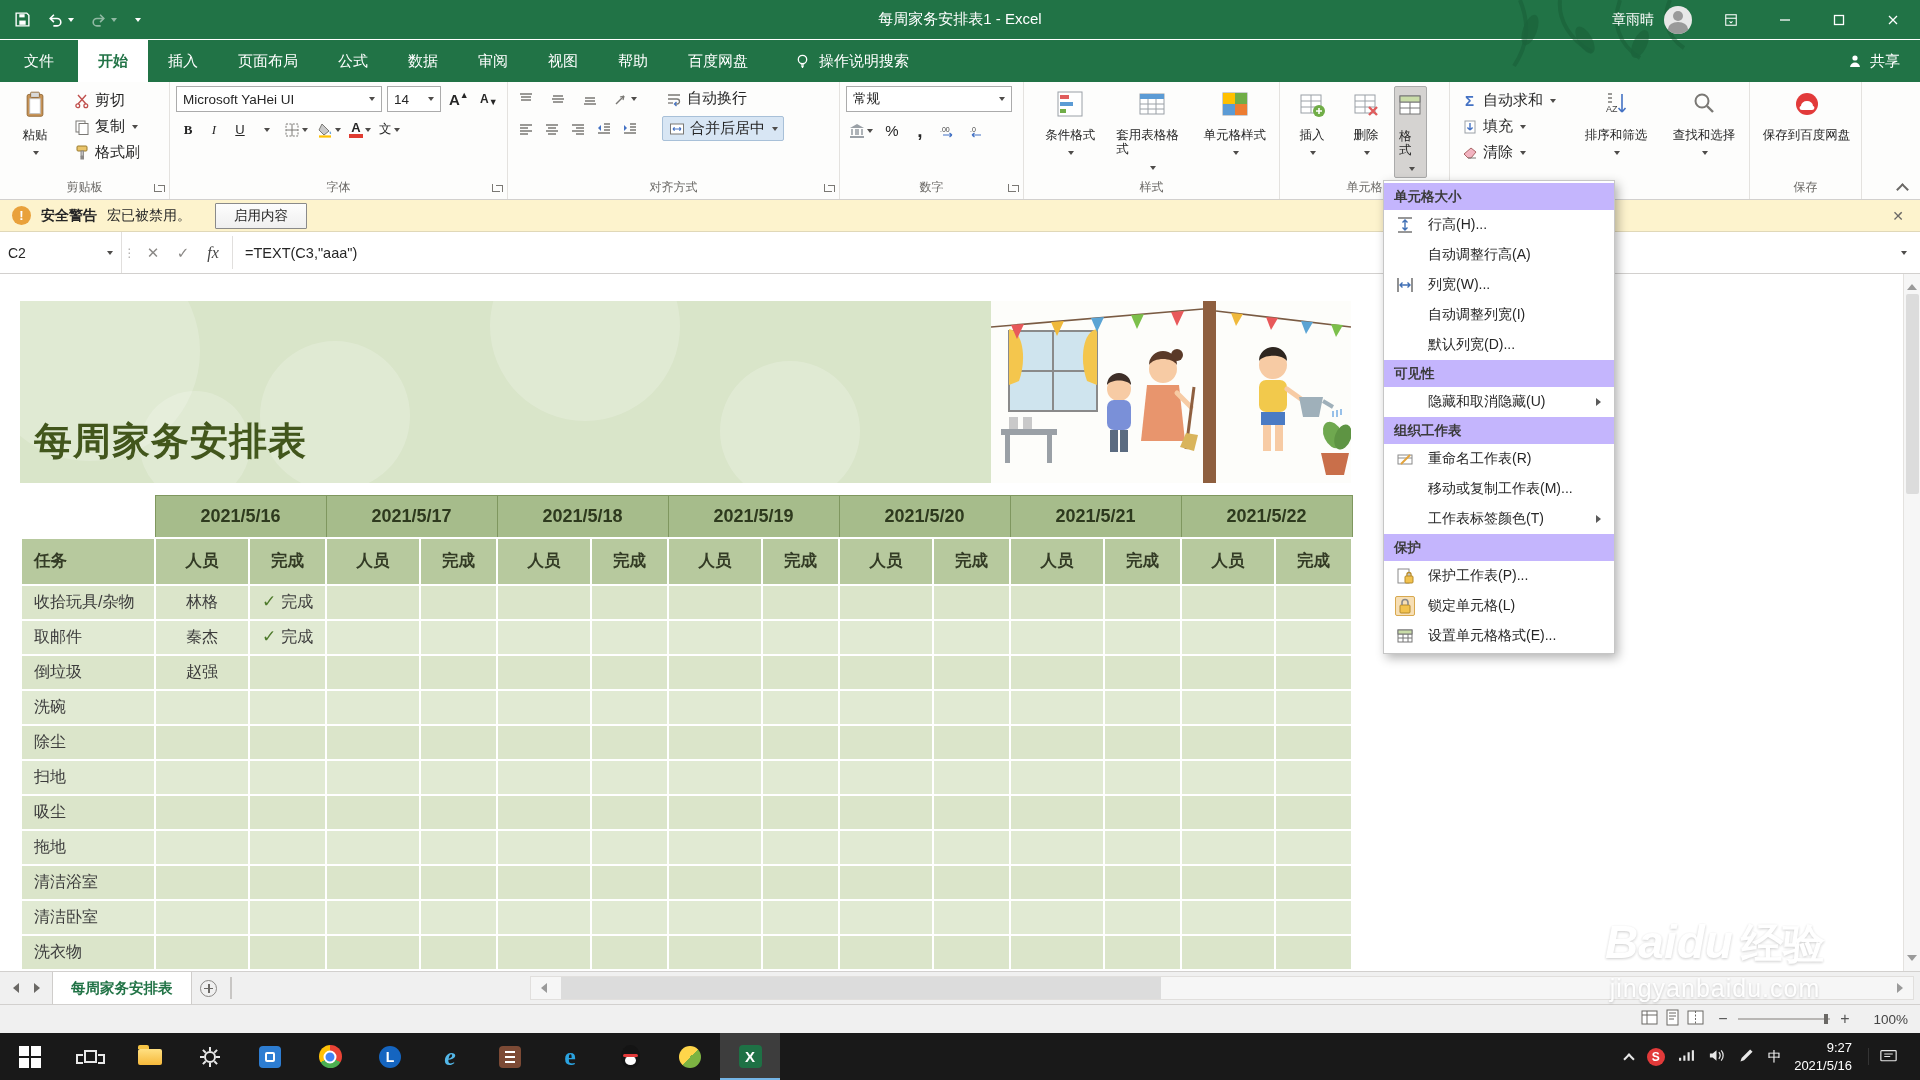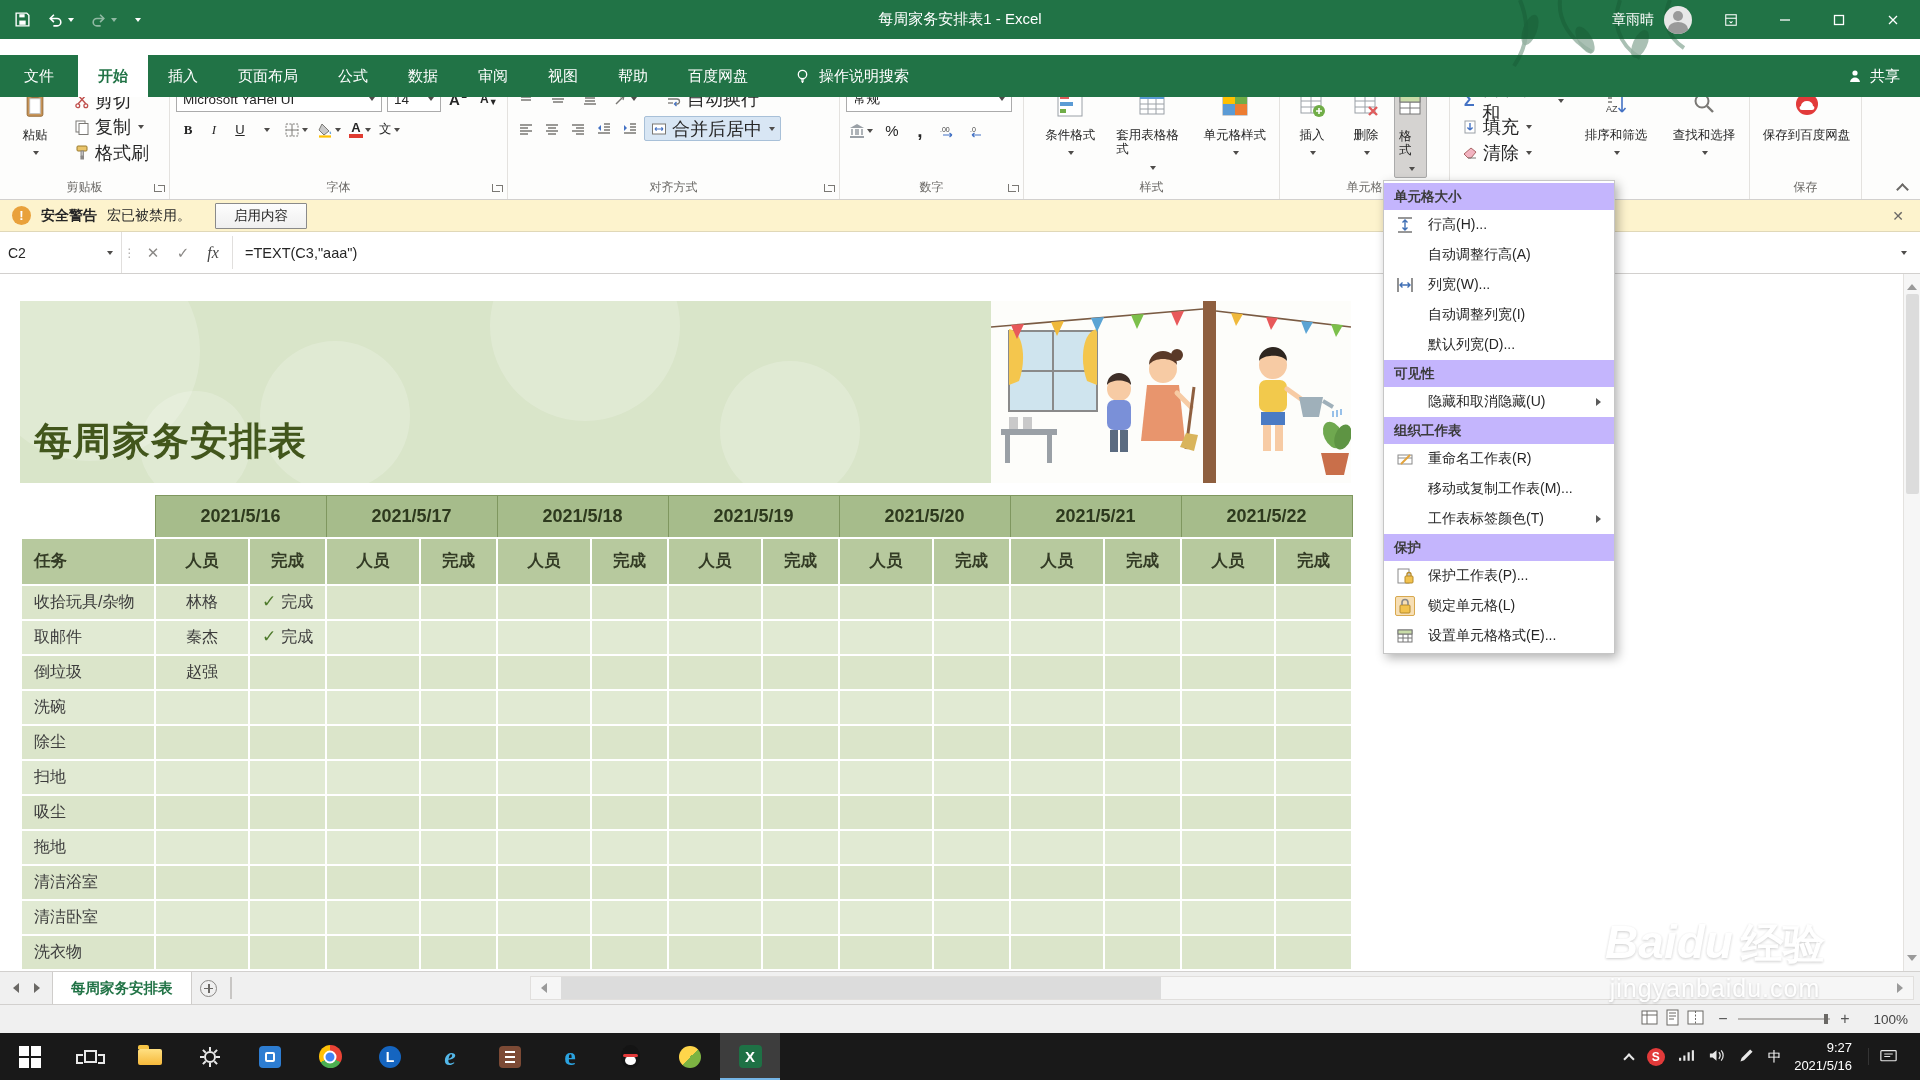--- a/index.html
+++ b/index.html
@@ -16,42 +16,42 @@
 .tb-right{margin-left:auto;display:flex;align-items:center;height:100%;z-index:2;}
 .tb-user{display:flex;align-items:center;gap:10px;font-size:14px;padding:0 12px;}
 .avatar{width:28px;height:28px;border-radius:50%;background:#E8E8E8;position:relative;overflow:hidden;}
 .avatar::before{content:"";position:absolute;left:9px;top:5px;width:10px;height:10px;border-radius:50%;background:#9A9A9A;}
 .avatar::after{content:"";position:absolute;left:4px;top:16px;width:20px;height:14px;border-radius:50% 50% 0 0;background:#9A9A9A;}
 .winbtn{width:54px;height:39px;display:flex;align-items:center;justify-content:center;}
 .winbtn svg{width:14px;height:14px;}
 .leaves{position:absolute;right:230px;top:0;width:190px;height:78px;opacity:.45;pointer-events:none;}
 
 
-.tabrow{position:absolute;top:55px;left:0;width:1920px;height:42px;background:#217346;display:flex;align-items:stretch;color:#fff;z-index:19;}
+.tabrow{position:absolute;top:40px;left:0;width:1920px;height:42px;background:#217346;display:flex;align-items:stretch;color:#fff;z-index:19;}
 .rtab{padding:0 20px;display:flex;align-items:center;font-size:15px;}
 .rtab.file{padding:0 24px;}
 .rtab.active{background:#fff;color:#217346;font-weight:700;}
 .tellme{display:flex;align-items:center;gap:8px;margin-left:26px;font-size:15px;}
 .tellme svg{width:17px;height:17px;}
 .share{margin-left:auto;display:flex;align-items:center;gap:7px;margin-right:20px;font-size:15px;}
 .share svg{width:16px;height:16px;}
 
 
 .ribbon{position:absolute;top:81px;left:0;width:1920px;height:119px;background:#FDFDFC;border-bottom:1px solid #D2D0CE;display:flex;z-index:18;}
 .rgroup{position:relative;border-right:1px solid #E4E2DF;padding:5px 4px 22px 6px;flex:0 0 auto;}
 .grp-label{position:absolute;bottom:3px;left:0;right:0;text-align:center;font-size:12px;color:#6A6865;}
 .launcher{position:absolute;right:4px;bottom:4px;width:12px;height:12px;}
 .launcher::before{content:"";position:absolute;left:1px;top:1px;width:7px;height:7px;border-left:1.5px solid #7A7874;border-bottom:1.5px solid #7A7874;}
 .launcher::after{content:"";position:absolute;right:0;bottom:3px;width:6px;height:6px;border-right:1.5px solid #7A7874;border-top:1.5px solid #7A7874;transform:rotate(0deg);}
 .row{display:flex;}
 .col{display:flex;flex-direction:column;}
 .bigbtn{display:flex;flex-direction:column;align-items:center;justify-content:flex-start;padding:3px 4px;gap:9px;font-size:12.5px;text-align:left;line-height:1.15;border-radius:2px;}
 .bigbtn .icn32{width:32px;height:30px;display:flex;align-items:center;justify-content:center;}
 .bigbtn .icn32 svg{width:28px;height:28px;}
-.smallbtn{display:flex;align-items:center;gap:5px;height:25px;padding:0 5px;font-size:18px;border-radius:2px;}
+.smallbtn{display:flex;align-items:center;gap:5px;height:25px;padding:0 5px;font-size:15px;border-radius:2px;}
 .smallbtn .icn16,.iconbtn .icn16{width:17px;height:17px;display:flex;align-items:center;justify-content:center;}
 .icn16 svg{width:16px;height:16px;}
 .dd{display:inline-block;width:0;height:0;border:3.5px solid transparent;border-top:4.5px solid #4E4C4A;margin-left:2px;margin-top:3px;}
 .bigbtn .dd{margin-top:0;}
 .iconbtn{display:flex;align-items:center;justify-content:center;height:25px;min-width:24px;padding:0 3px;border-radius:2px;font-size:13px;}
 .combo{display:flex;align-items:center;border:1px solid #ABABAB;background:#fff;height:26px;padding:0 6px;font-size:13.5px;justify-content:space-between;}
 .pressed-gray{background:#D5D3D1;border:1px solid #ABABAB;}
 .pressed-blue{background:#D8E6F4;border:1px solid #A8C0D8;}
 .glyph-b{font-weight:bold;font-family:"Liberation Serif",serif;}
 .glyph-i{font-style:italic;font-family:"Liberation Serif",serif;}
@@ -452,21 +452,21 @@
             <path d="M8 3h6M8 6h6M8 9h6M2 12h12" stroke="#7A7874" stroke-width="1.3"></path>
             <path d="M5 4v6L2 7z" fill="#4472C4"></path>
           </svg>
         </div>
       <div class="iconbtn">
           <svg width="16" height="16" viewBox="0 0 16 16">
             <path d="M8 3h6M8 6h6M8 9h6M2 12h12" stroke="#7A7874" stroke-width="1.3"></path>
             <path d="M2 4v6l3-3z" fill="#4472C4"></path>
           </svg>
         </div>
-      <div class="smallbtn pressed-blue" style="margin-left:0">
+      <div class="smallbtn pressed-blue" style="margin-left:18px">
         <span class="icn16">
             <svg viewBox="0 0 16 16">
               <rect x="1.5" y="3" width="13" height="10" fill="#fff" stroke="#7A7874"></rect>
               <path d="M4 8h8M4 8l1.6-1.6M4 8l1.6 1.6M12 8l-1.6-1.6M12 8l-1.6 1.6" stroke="#4472C4" stroke-width="1.2" fill="none"></path>
             </svg>
           </span>
         <span>合并后居中</span>
         <span class="dd"></span>
       </div>
     </div>

